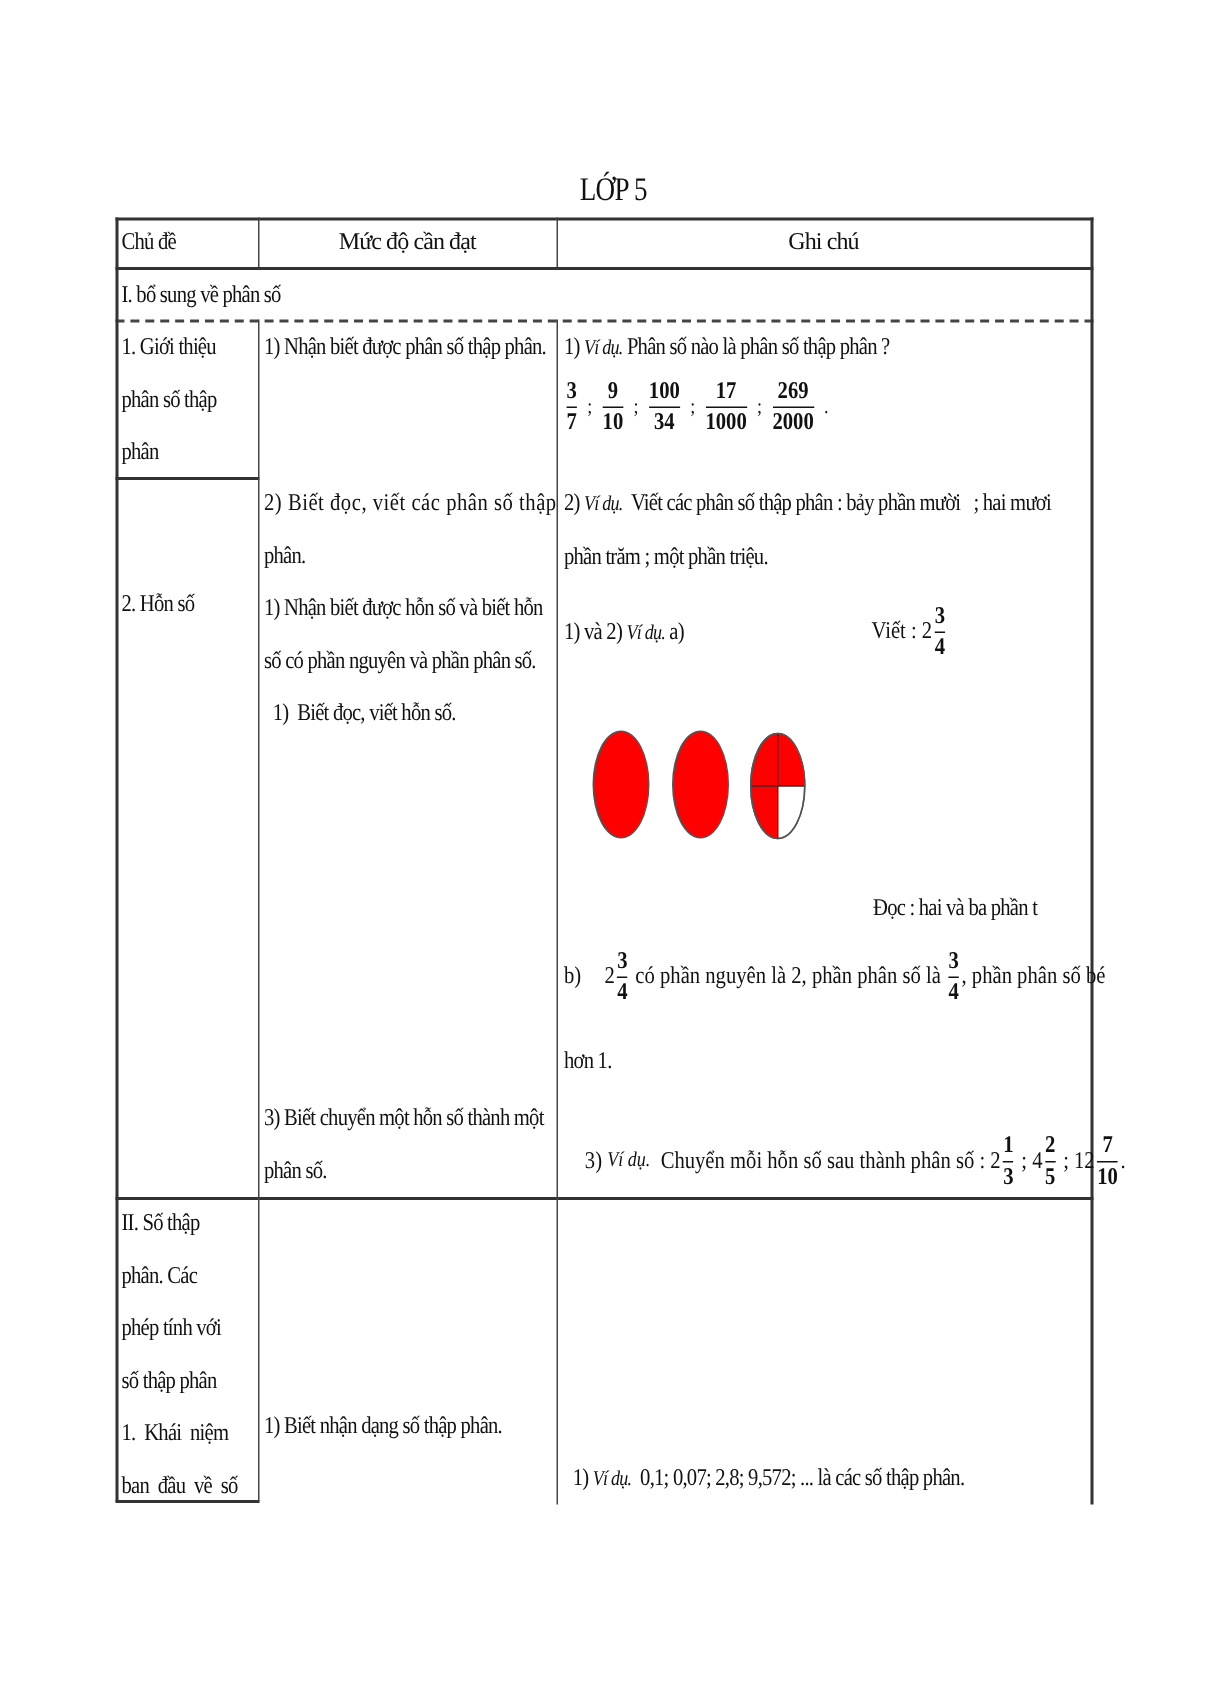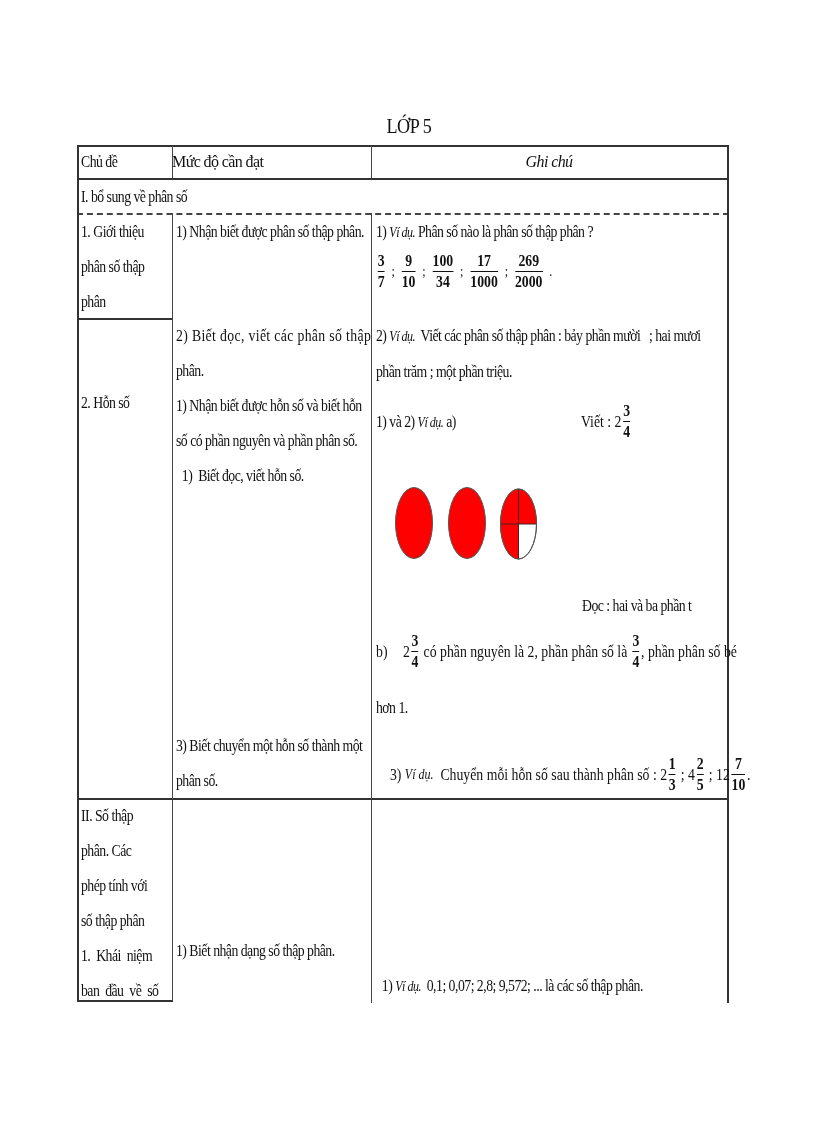--- a/index.html
+++ b/index.html
@@ -37,22 +37,22 @@
 
   <div class="vline thick" style="left:77px; top:145px; height:856px;"></div>
   <div class="vline" style="left:172px; top:145px; height:33px;"></div>
   <div class="vline" style="left:172px; top:213px; height:788px;"></div>
   <div class="vline" style="left:371px; top:145px; height:33px;"></div>
   <div class="vline" style="left:371px; top:213px; height:790px;"></div>
   <div class="vline thick" style="left:727px; top:145px; height:858px;"></div>
 </div>
 
 <div class="abs txt cond" style="left:81px; top:144px;">Chủ đề</div>
-<div class="abs txt" style="left:172px; width:199px; top:144px; ">Mức độ cần đạt</div>
-<div class="abs txt" style="left:371px; width:356px; top:144px; text-align:center;font-style:italic;">Ghi chú</div>
+<div class="abs txt" style="left:172px; width:199px; top:144px; text-align:center;">Mức độ cần đạt</div>
+<div class="abs txt" style="left:371px; width:356px; top:144px; text-align:center;">Ghi chú</div>
 
 <div class="abs txt cond" style="left:81px; top:179px;">I. bổ sung về phân số</div>
 
 <div class="abs txt cond" style="left:81px; top:214px;">
   <div>1. Giới thiệu</div>
   <div>phân số thập</div>
   <div>phân</div>
 </div>
 <div class="abs txt cond" style="left:176px; top:214px;">1) Nhận biết được   phân số thập phân.</div>
 <div class="abs txt cond" style="left:376px; top:214px;">

